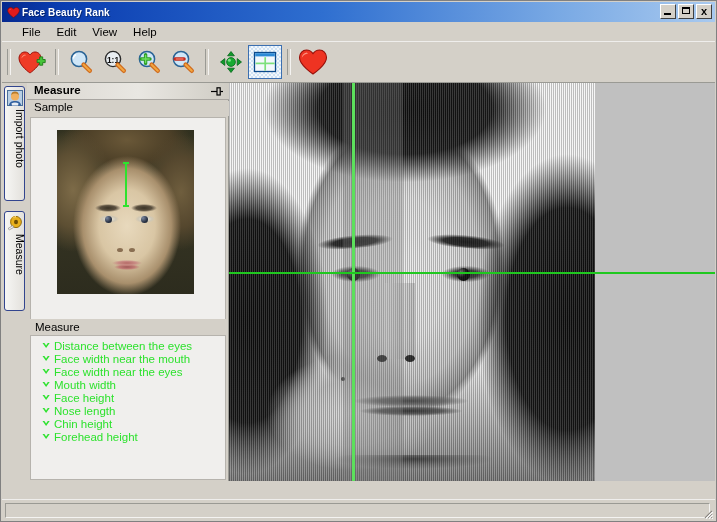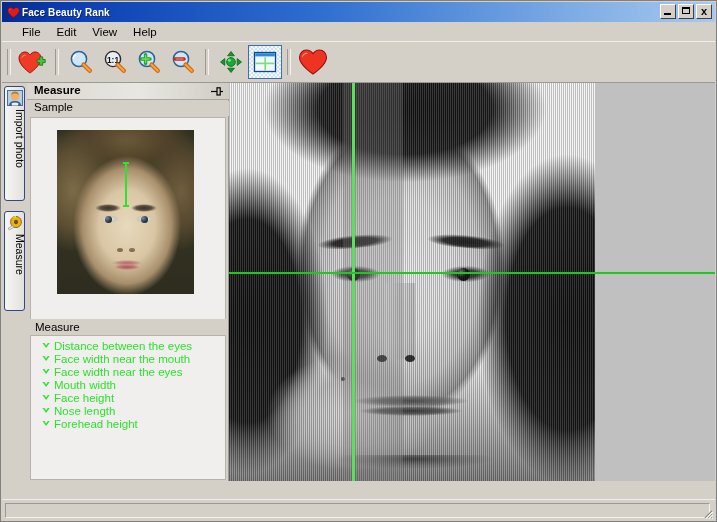--- a/index.html
+++ b/index.html
@@ -548,20 +548,26 @@
       <div class="mrow">
         <svg class="mrow-bullet" viewBox="0 0 11 11">
             <path d="M1.5 3l3.6 5 3.6-5-1.9 0.1L5.1 5.4 3.4 3.1z" fill="#2ee22e"></path>
           </svg>
         <span class="mrow-text">Nose length</span>
       </div>
       <div class="mrow">
         <svg class="mrow-bullet" viewBox="0 0 11 11">
             <path d="M1.5 3l3.6 5 3.6-5-1.9 0.1L5.1 5.4 3.4 3.1z" fill="#2ee22e"></path>
           </svg>
+        <span class="mrow-text">Chin height</span>
+      </div>
+      <div class="mrow">
+        <svg class="mrow-bullet" viewBox="0 0 11 11">
+            <path d="M1.5 3l3.6 5 3.6-5-1.9 0.1L5.1 5.4 3.4 3.1z" fill="#2ee22e"></path>
+          </svg>
         <span class="mrow-text">Forehead height</span>
       </div>
     </div>
   </div>
 
   <div class="canvas">
     <div class="photo-wrap">
       <div class="face-bg"></div>
       <div class="f-brow-l"></div>
       <div class="f-brow-r"></div>

